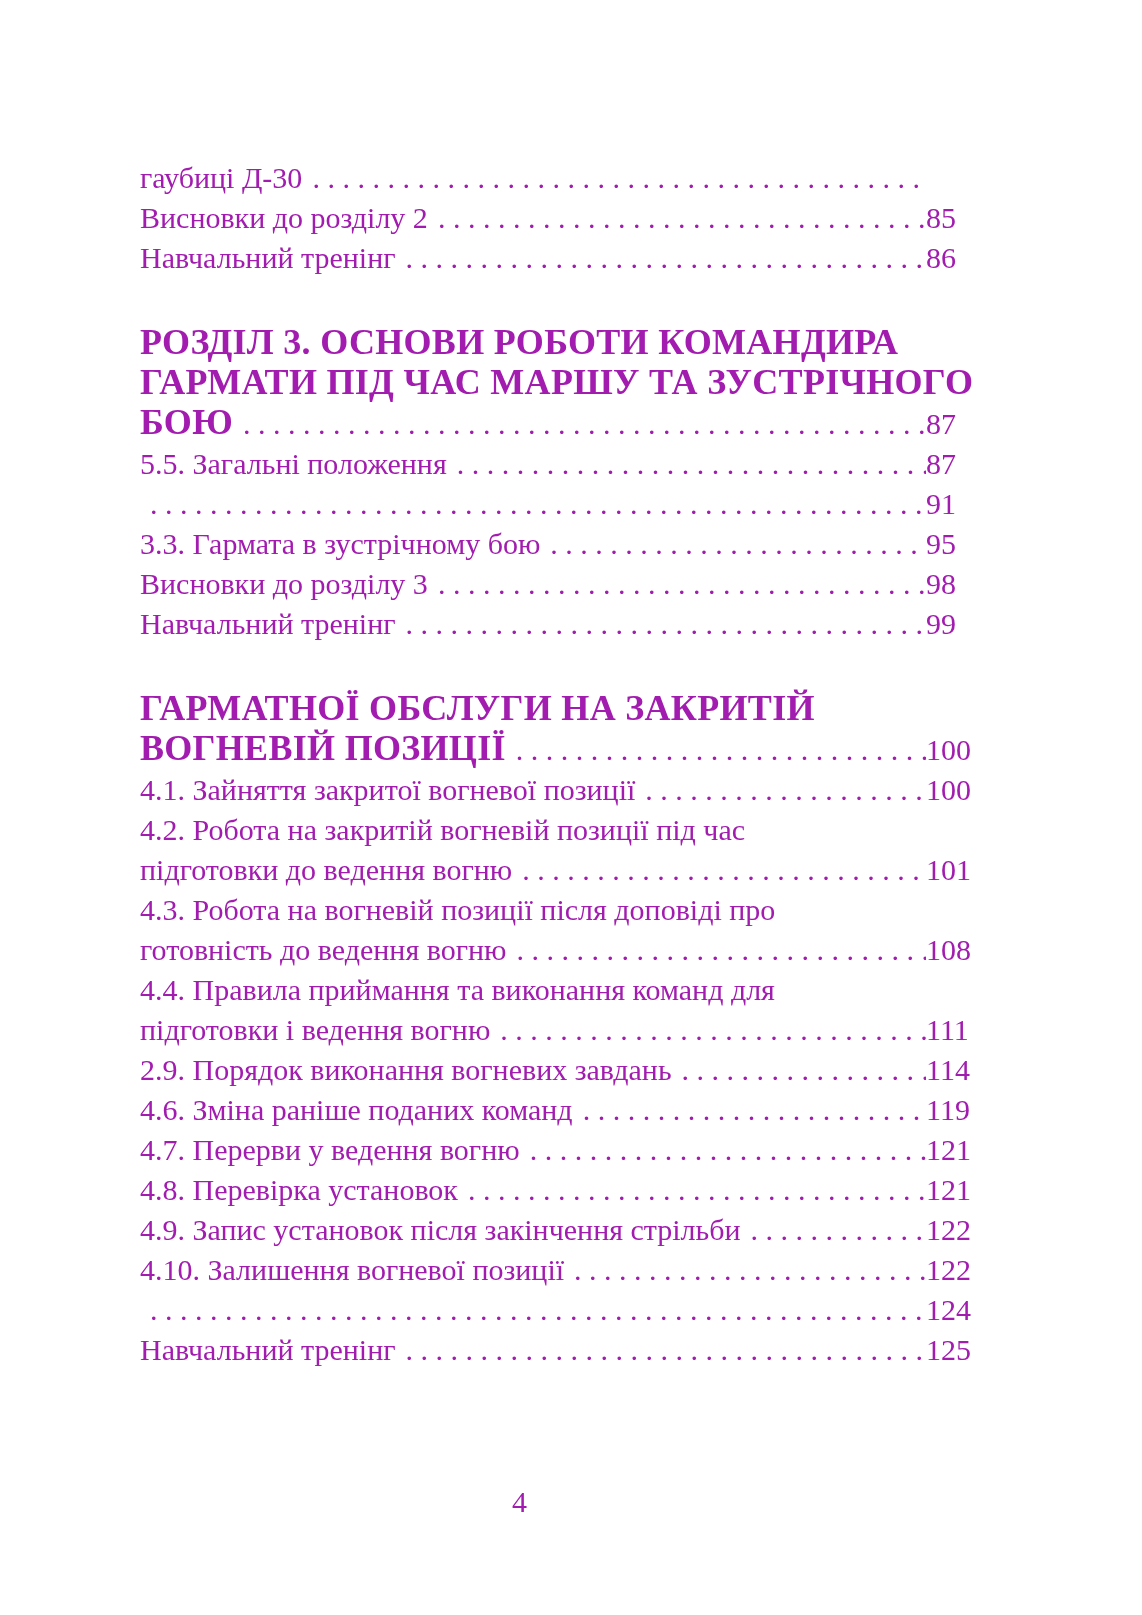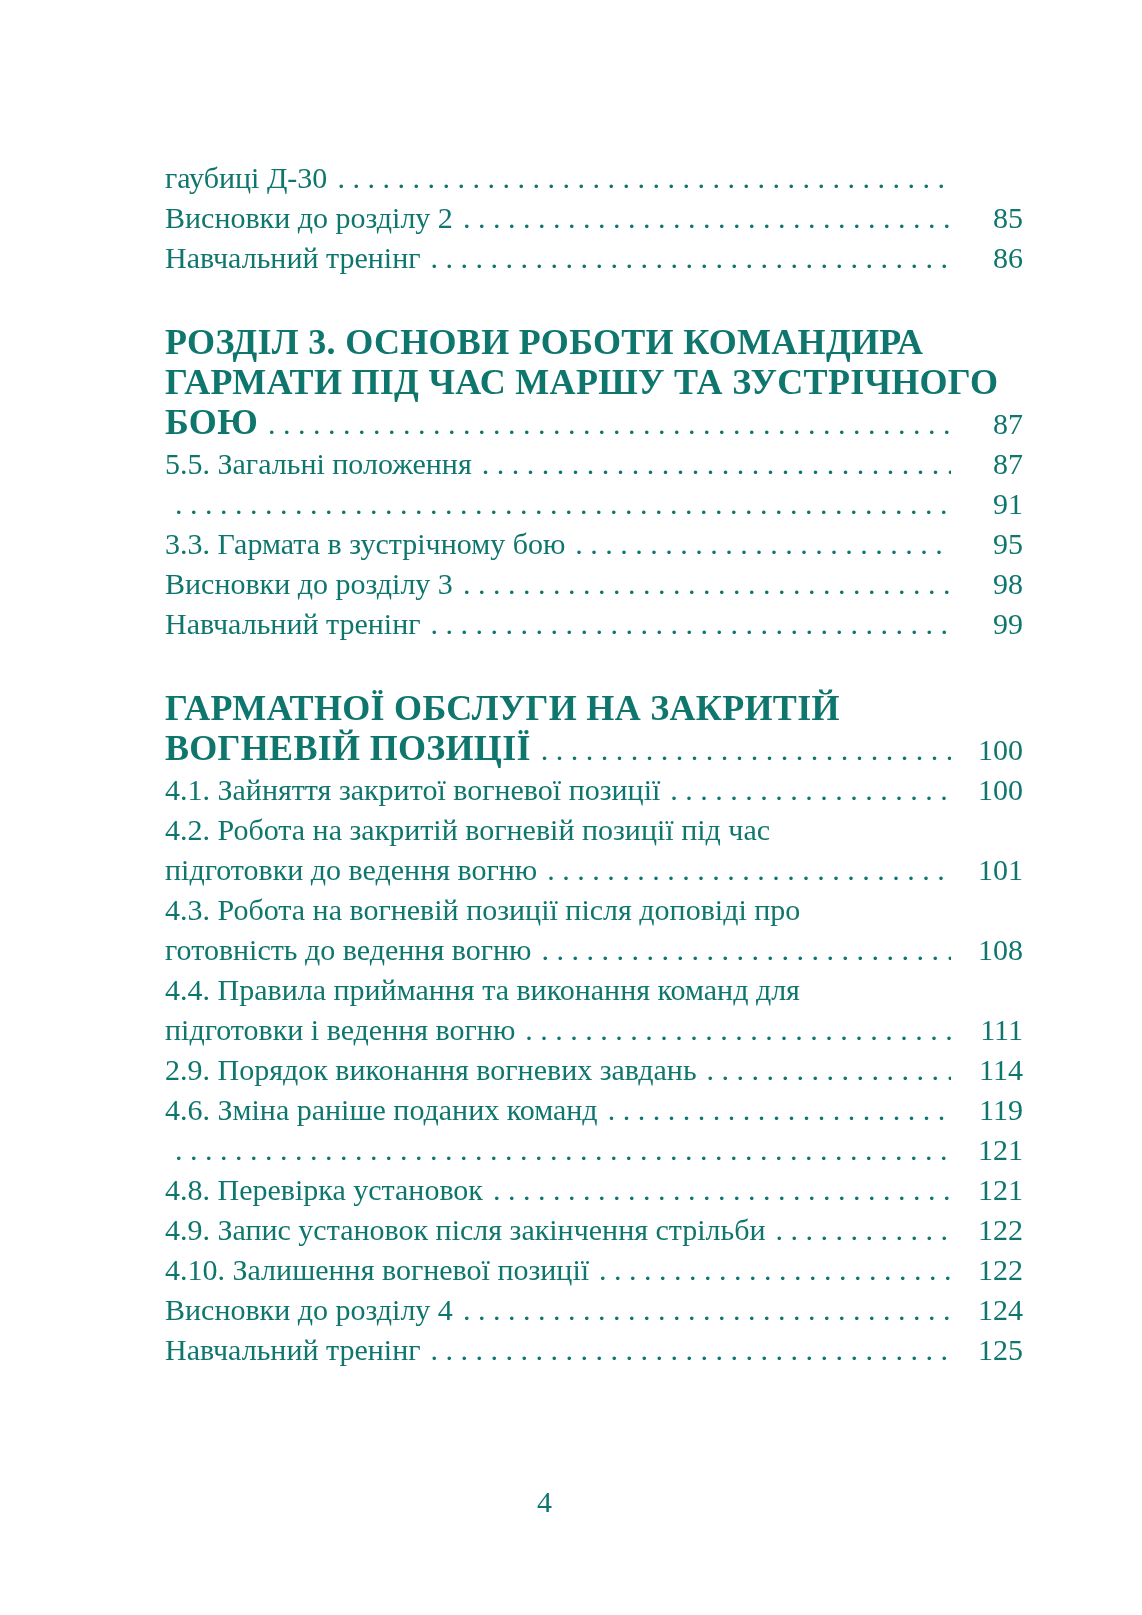--- a/index.html
+++ b/index.html
@@ -6,24 +6,23 @@
   html, body {
     margin: 0;
     padding: 0;
     background: #ffffff;
   }
   .doc-page {
     position: relative;
     width: 1039px;
     height: 1615px;
     background: #ffffff;
-    color: #0f766e;
+    color: #a21caf;
     font-family: "Liberation Serif", "DejaVu Serif", serif;
     overflow: hidden;
-    margin-left: 25px;
   }
   .toc {
     position: absolute;
     left: 140px;
     top: 158px;
     width: 858px;
   }
   .toc-section + .toc-section {
     margin-top: 44px;
   }
@@ -49,21 +48,20 @@
     margin-left: 10px;
     white-space: nowrap;
     font-weight: normal;
   }
   .dots::after {
     content: ". . . . . . . . . . . . . . . . . . . . . . . . . . . . . . . . . . . . . . . . . . . . . . . . . . . . . . . . . . . . . . . . . . . . . . . . . . . . . . . .";
   }
   .pg {
     flex: 0 0 auto;
     min-width: 72px;
-    text-align: right;
     font-weight: normal;
   }
   .page-footer {
     position: absolute;
     left: 0;
     right: 0;
     top: 1482px;
     text-align: center;
     font-size: 30px;
     line-height: 40px;
@@ -176,40 +174,40 @@
     <span class="txt">2.9. Порядок виконання вогневих завдань</span>
     <span class="dots"></span>
     <span class="pg">114</span>
   </div>
         <div class="toc-line">
     <span class="txt">4.6. Зміна раніше поданих команд</span>
     <span class="dots"></span>
     <span class="pg">119</span>
   </div>
         <div class="toc-line">
+    <span class="txt">4.7. Перерви у ведення вогню</span>
     <span class="dots"></span>
     <span class="pg">121</span>
   </div>
         <div class="toc-line">
     <span class="txt">4.8. Перевірка установок</span>
     <span class="dots"></span>
     <span class="pg">121</span>
   </div>
         <div class="toc-line">
     <span class="txt">4.9. Запис установок після закінчення стрільби</span>
     <span class="dots"></span>
     <span class="pg">122</span>
   </div>
         <div class="toc-line">
     <span class="txt">4.10. Залишення вогневої позиції</span>
     <span class="dots"></span>
     <span class="pg">122</span>
   </div>
         <div class="toc-line">
-    <span class="txt">Висновки до розділу 4</span>
     <span class="dots"></span>
     <span class="pg">124</span>
   </div>
         <div class="toc-line">
     <span class="txt">Навчальний тренінг</span>
     <span class="dots"></span>
     <span class="pg">125</span>
   </div>
       </div>
     </main>

